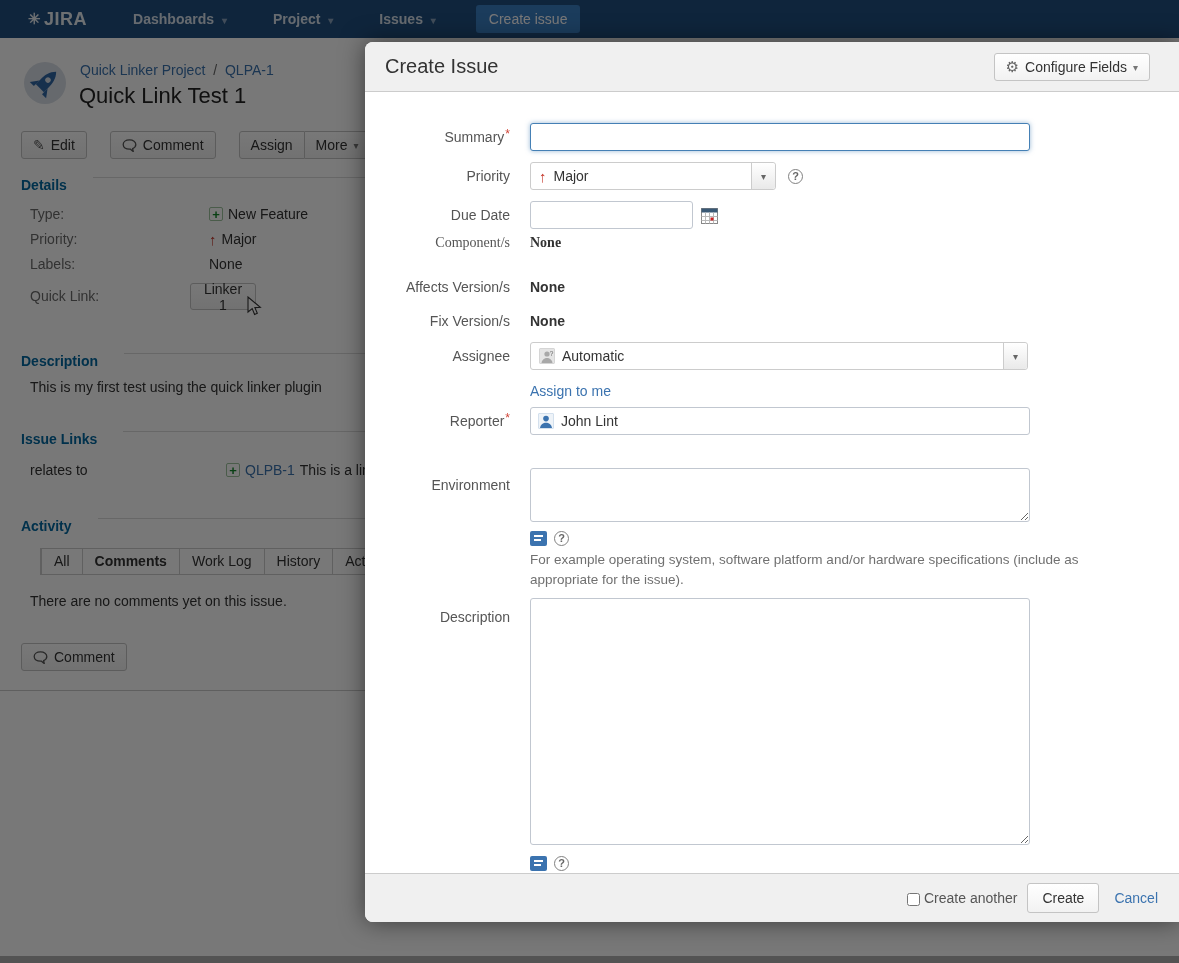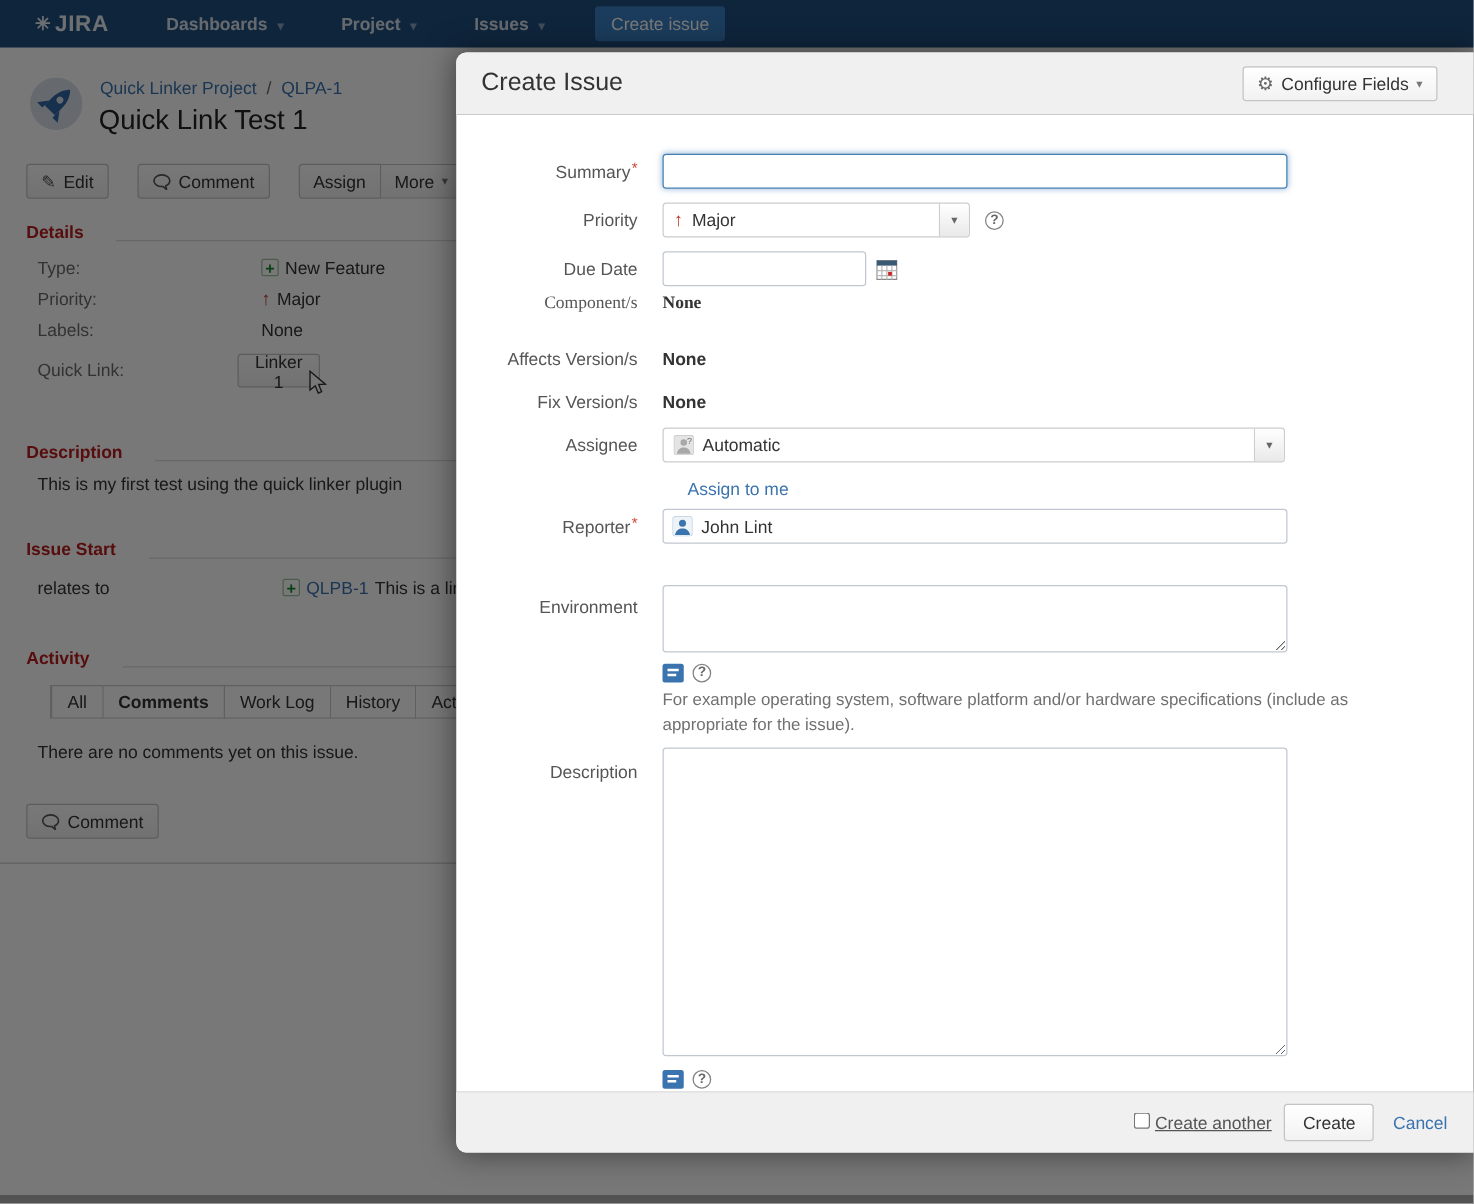--- a/index.html
+++ b/index.html
@@ -26,21 +26,21 @@
   .btn { display:inline-flex; align-items:center; gap:6px; background:linear-gradient(#fff,#f2f2f2); border:1px solid #c4c4c4; border-radius:3px; color:#333; font-size:14px; padding:5px 11px; height:28px; cursor:pointer; font-family:inherit; }
   .toolbar { position:absolute; left:21px; top:131px; display:flex; }
   .toolbar .btn { margin-right:23px; }
   .btn-group { display:flex; margin-right:23px; }
   .btn-group .btn { margin-right:0; border-radius:0; border-left-width:0; }
   .btn-group .btn:first-child { border-radius:3px 0 0 3px; border-left-width:1px; }
   .btn-group .btn:last-child { border-radius:0 3px 3px 0; }
   .caret-sm { font-size:10px; color:#777; }
   .icon-pencil { font-size:14px; color:#555; }
 
-  .section-heading { position:absolute; left:21px; width:344px; display:flex; align-items:flex-end; gap:26px; font-weight:bold; font-size:14px; color:#b91c1c; }
+  .section-heading { position:absolute; left:21px; width:344px; display:flex; align-items:flex-start; gap:26px; font-weight:bold; font-size:14px; color:#0369a1; }
   .section-heading .rule { flex:1; height:1px; background:#dcdcdc; }
 
   .drow { position:absolute; left:30px; display:flex; align-items:center; height:22px;gap:24px; }
   .dlabel { width:155px; color:#6b6b6b; }
   .dvalue { color:#333; display:flex; align-items:center; gap:5px; }
   .type-icon { width:14px; height:14px; border:1px solid #9ec49e; border-radius:2px; display:inline-flex; align-items:center; justify-content:center; color:#14892c; font-weight:bold; font-size:13px; line-height:1; background:#fff; }
   .prio-icon { color:#c5372b; font-weight:bold; font-size:15px; }
   .quicklink-btn { position:absolute; left:190px; top:283px; width:66px; height:27px; justify-content:center; }
   .mouse-cursor { position:absolute; left:247px; top:296px; z-index:2; }
 
@@ -81,21 +81,21 @@
   .avatar-16 { width:16px; height:16px; border-radius:2px; flex:none; }
   .none-val { font-weight:bold; color:#333; }
   .help-icon { width:15px; height:15px; border:1px solid #818181; border-radius:50%; color:#666; font-size:11px; font-weight:bold; display:inline-flex; align-items:center; justify-content:center; flex:none; cursor:pointer; }
   .wiki-icon { width:17px; height:15px; background:#3b73af; border-radius:2px; position:relative; flex:none; cursor:pointer; }
   .wiki-icon::before { content:""; position:absolute; left:4px; top:4px; width:9px; height:2px; background:#fff; }
   .wiki-icon::after { content:""; position:absolute; left:4px; top:8px; width:7px; height:2px; background:#fff; }
   .field-help { color:#707070; font-size:13.5px; line-height:20px; width:592px; }
   .tarea { width:500px; border:1px solid #c1c7d0; border-radius:3px; resize:vertical; font-family:inherit; font-size:14px; padding:5px 7px; }
 
   .modal-footer { position:absolute; left:0; bottom:0; right:0; height:49px; background:#f0f0f0; border-top:1px solid #ccc; border-radius:0 0 0 8px; display:flex; align-items:center; justify-content:flex-end; padding-right:21px; gap:10px; }
-  .create-another { display:flex; align-items:flex-start; gap:4px; color:#555;text-decoration:underline; }
+  .create-another { display:flex; align-items:flex-end; gap:4px; color:#555; }
   .create-btn { height:30px; padding:0 14px; }
   .cancel-link { color:#3b73af; text-decoration:none; margin-left:5px; font-size:14px; }
 </style>
 </head>
 <body>
 
 <div class="screen">
 
   <div class="page">
 
@@ -194,21 +194,21 @@
       <path d="M1 1 L1 16 L5.2 12.6 L7.6 18.5 L10.3 17.3 L7.9 11.6 L13.3 11.3 Z" fill="#fff" stroke="#333" stroke-width="1.1"></path>
     </svg>
 
     <div class="section-heading" style="top:353px">
       <span>Description</span>
       <span class="rule"></span>
     </div>
     <div class="body-text" style="top:379px">This is my first test using the quick linker plugin</div>
 
     <div class="section-heading" style="top:431px">
-      <span>Issue Start</span>
+      <span>Issue Links</span>
       <span class="rule"></span>
     </div>
     <div class="body-text" style="top:462px">relates to</div>
     <div class="body-text" style="left:226px; top:462px; display:flex; align-items:center; gap:5px; white-space:nowrap;">
       <span class="type-icon">+</span>
       <a href="#" class="link">QLPB-1</a>
       <span>This is a lin</span>
     </div>
 
     <div class="section-heading" style="top:518px">
@@ -315,21 +315,21 @@
                 <circle cx="8" cy="6" r="2.6" fill="#a8a8a8"></circle>
                 <path d="M2.5 15 C3 11.5 5.5 10 8 10 C10.5 10 13 11.5 13.5 15 Z" fill="#a8a8a8"></path>
                 <text x="10.5" y="7.5" font-size="7" fill="#666" font-family="Liberation Sans, sans-serif">?</text>
               </svg>
               <span>Automatic</span>
             </span>
             <span class="sel-arrow">▾</span>
           </span>
         </span>
       </div>
-      <div class="frow" style="top:288px; height:22px;padding-left:20px;">
+      <div class="frow" style="top:288px; height:22px;">
         <span class="flabel"></span>
         <span class="fval">
             <a href="#" class="link">Assign to me</a>
           </span>
       </div>
 
       <div class="frow" style="top:314px; height:30px;">
         <span class="flabel"><span>Reporter</span><span class="req">*</span></span>
         <span class="fval">
           <span class="tinput" style="display:inline-flex; align-items:center; gap:7px;">

